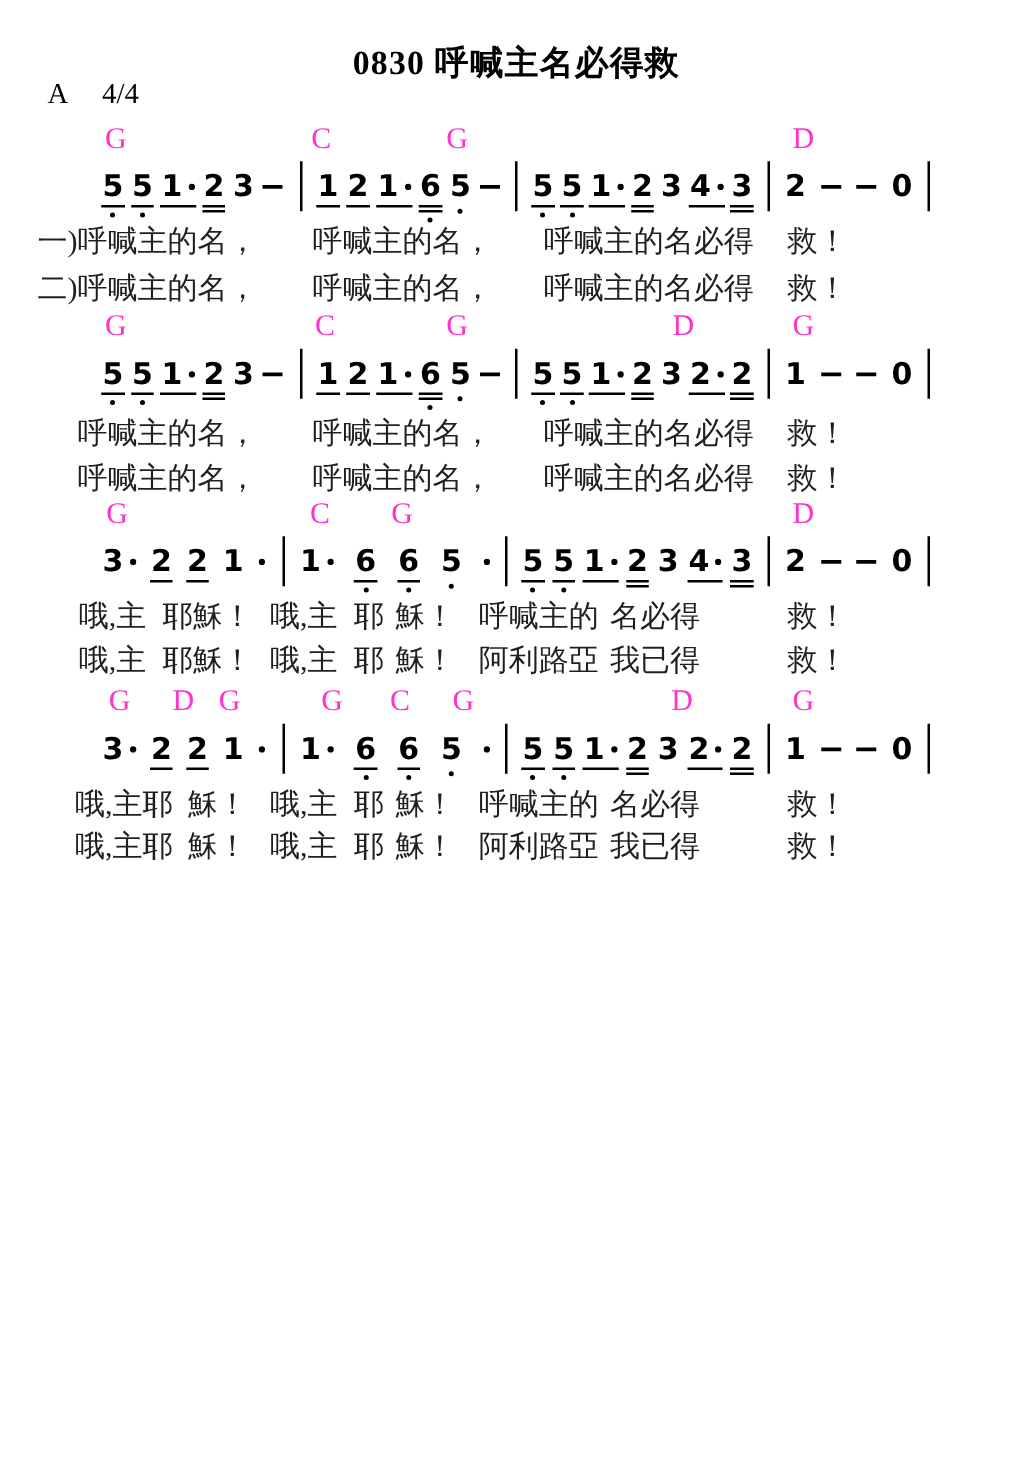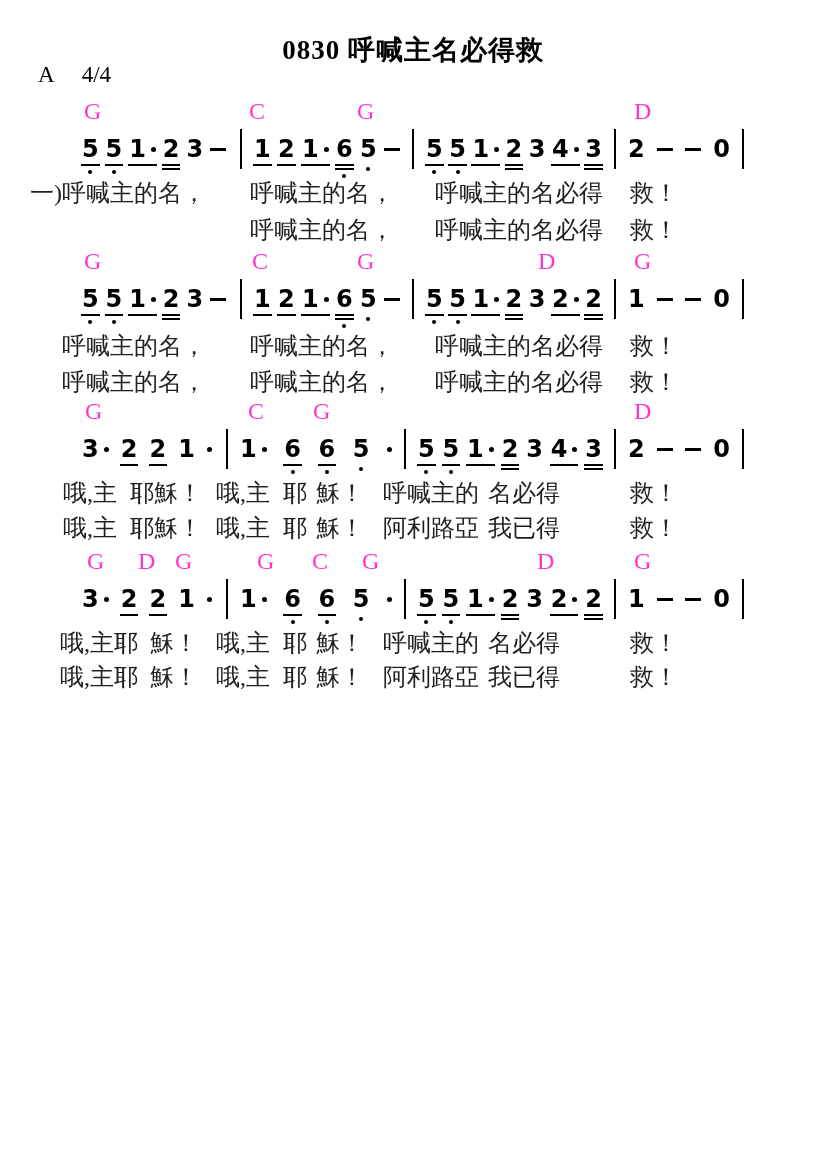--- a/index.html
+++ b/index.html
@@ -198,20 +198,21 @@
           </div>
           <div class="barline"></div>
         </div>
         <div class="lyricrow lyr0">
           <span class="lyric-seg" style="left: 30px;">一)呼喊主的名，</span>
           <span class="lyric-seg" style="left: 250px;">呼喊主的名，</span>
           <span class="lyric-seg" style="left: 435px;">呼喊主的名必得</span>
           <span class="lyric-seg" style="left: 630px;">救！</span>
         </div>
         <div class="lyricrow lyr1">
+          <span class="lyric-seg" style="left: 30px;">二)呼喊主的名，</span>
           <span class="lyric-seg" style="left: 250px;">呼喊主的名，</span>
           <span class="lyric-seg" style="left: 435px;">呼喊主的名必得</span>
           <span class="lyric-seg" style="left: 630px;">救！</span>
         </div>
       </div>
       <div class="system sys1">
         <div class="chordrow">
           <span class="chord" style="left: 4px;">G</span>
           <span class="chord" style="left: 172px;">C</span>
           <span class="chord" style="left: 277px;">G</span>

